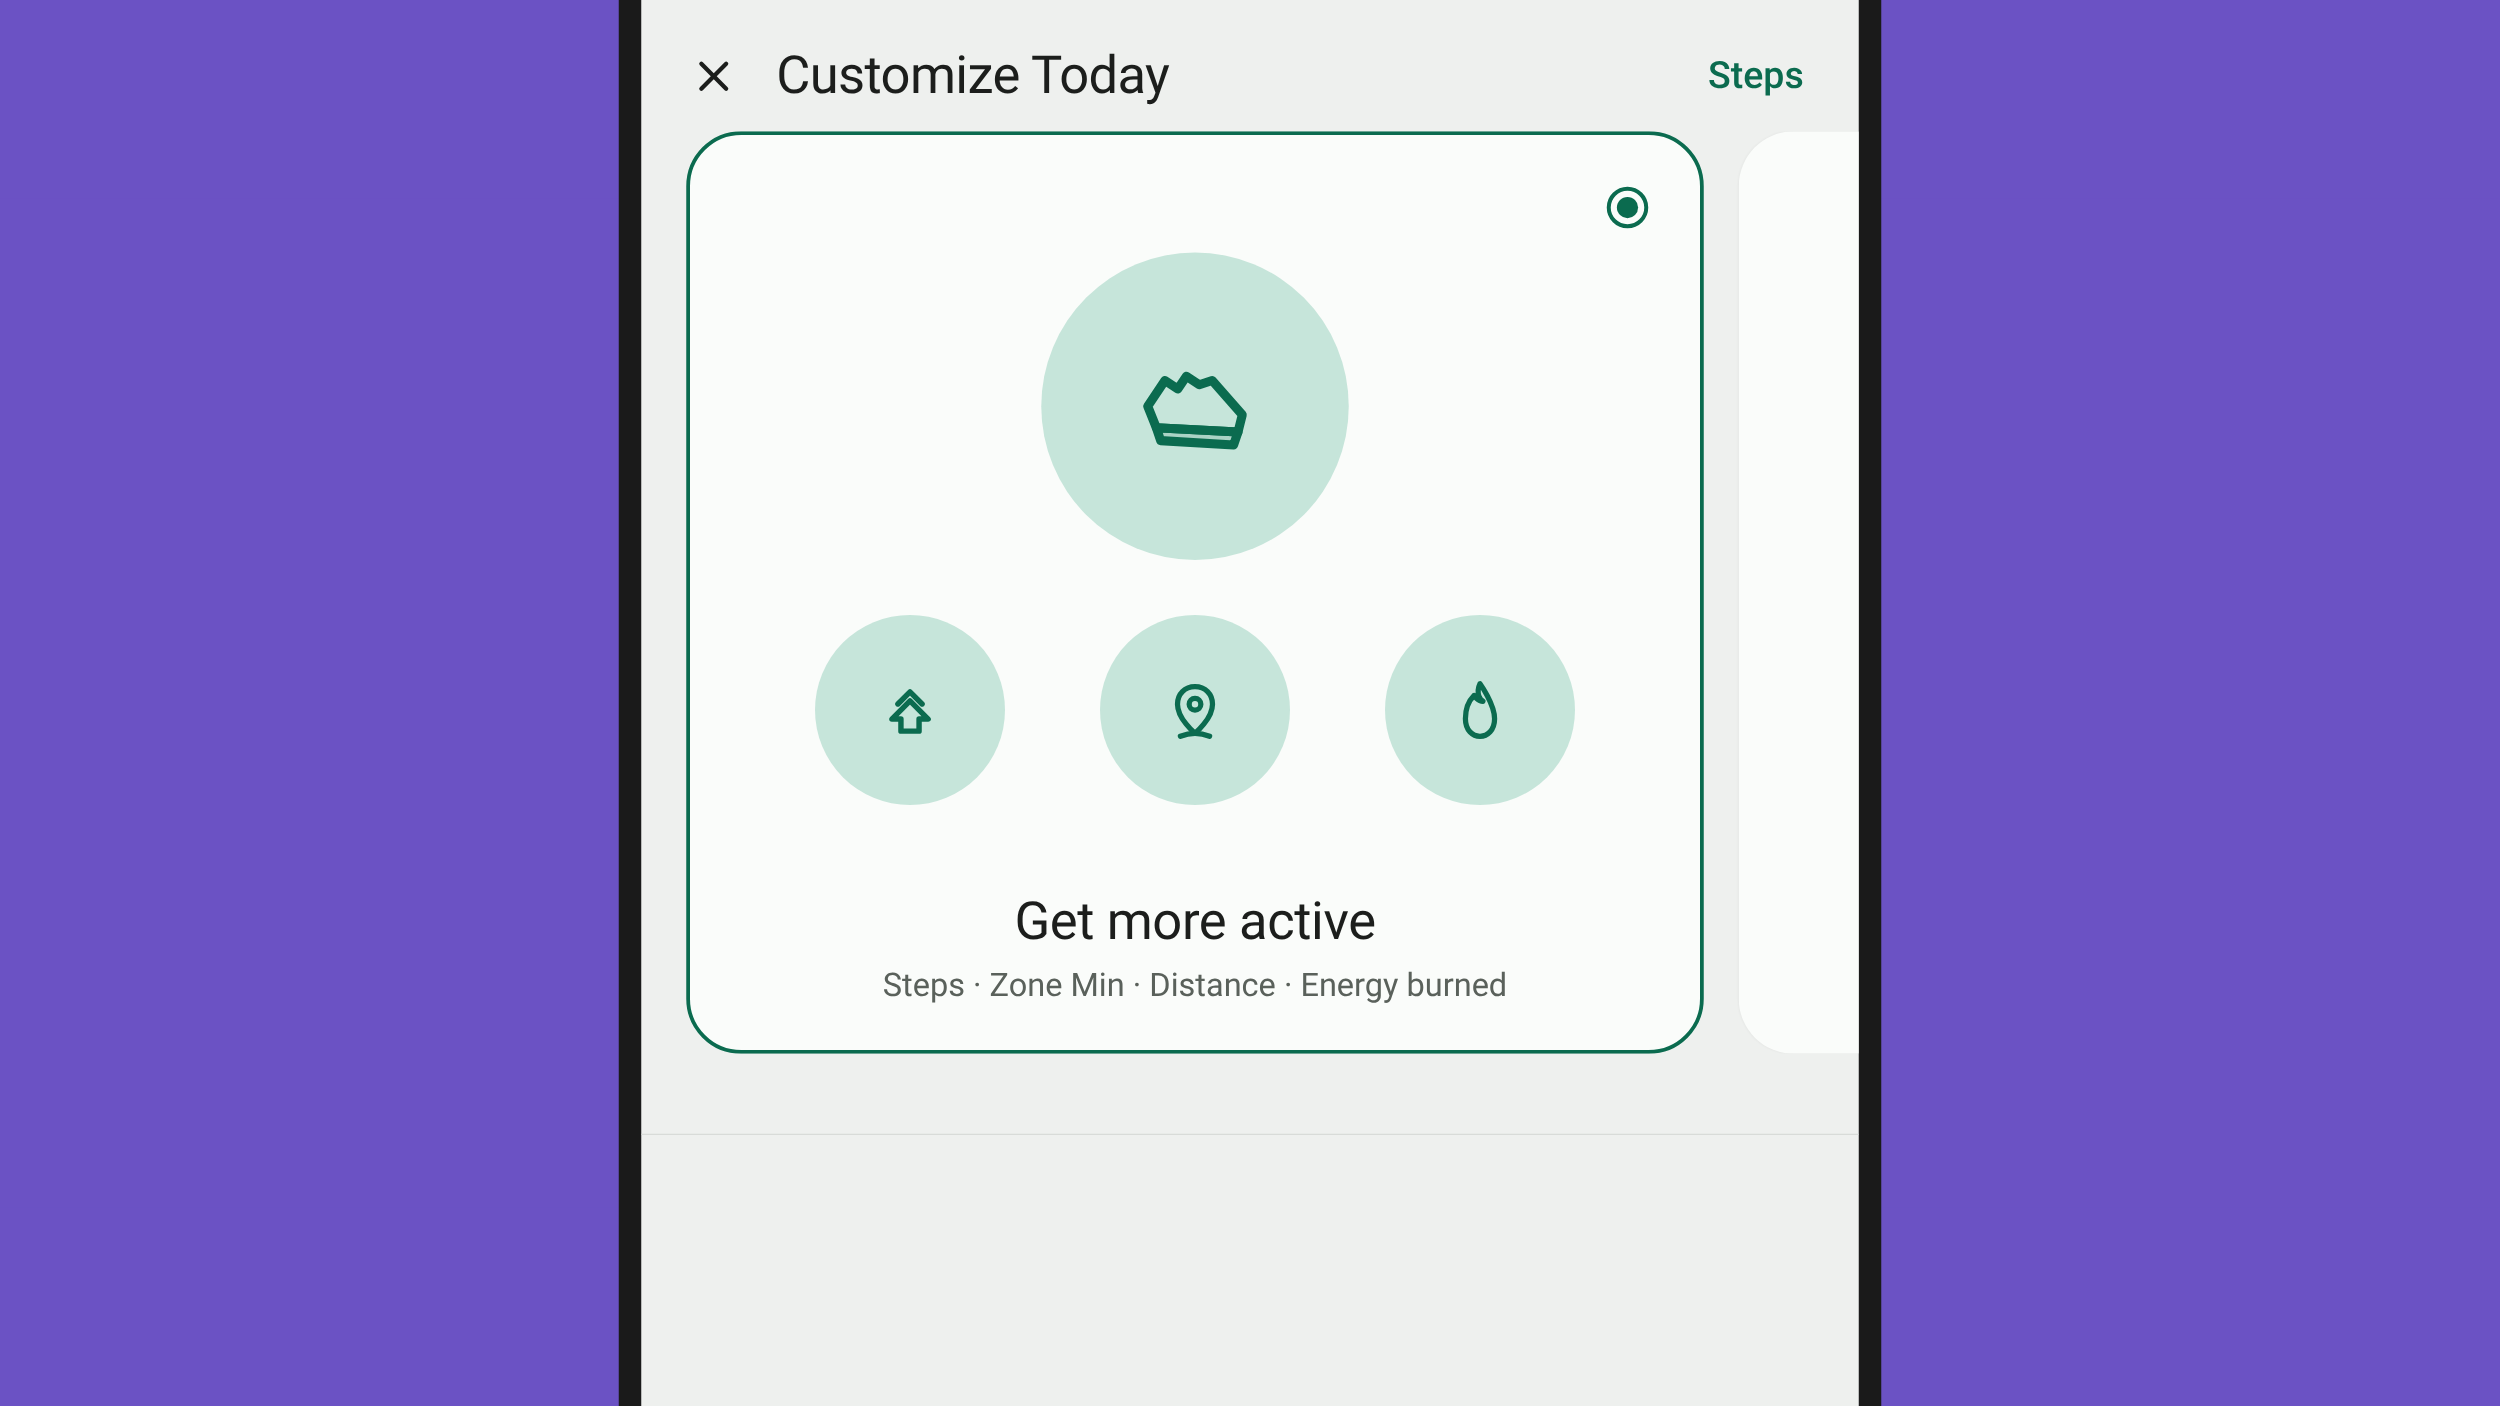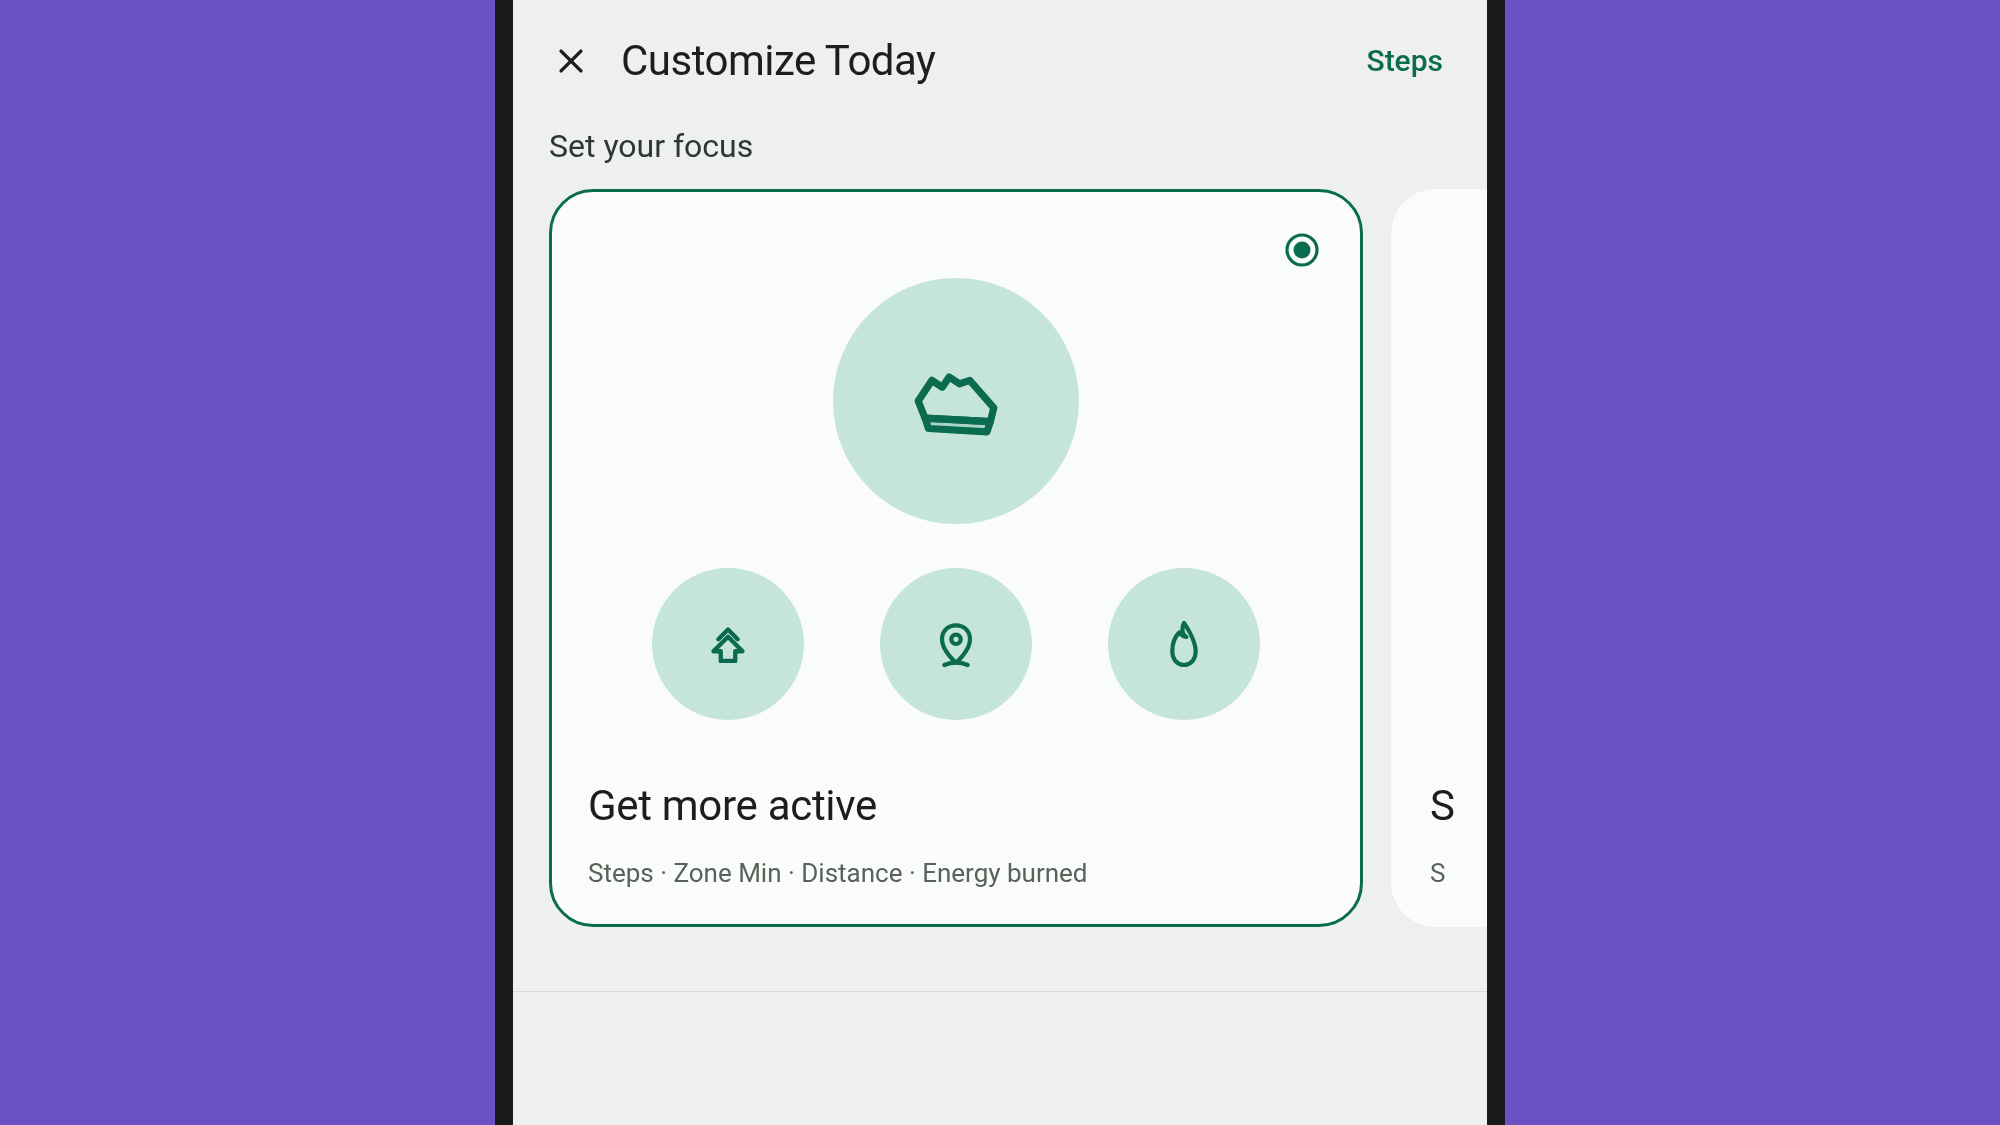--- a/index.html
+++ b/index.html
@@ -68,20 +68,21 @@
     font-size: 32px;
     color: #2f3530;
     padding: 22px 36px 24px 36px;
     font-weight: 400;
   }
   .cards-row {
     display: flex;
     gap: 28px;
     padding: 0 0 0 36px;
     overflow: hidden;
+    text-align: center;
   }
   .focus-card {
     width: 814px;
     min-width: 814px;
     height: 738px;
     background: #fafcfa;
     border: 3px solid #0b6b4f;
     border-radius: 44px;
     position: relative;
     padding: 36px;
@@ -134,21 +135,21 @@
   .card-title {
     font-size: 42px;
     font-weight: 400;
     color: #1c1e1c;
     margin-top: 12px;
     letter-spacing: -0.3px;
   }
   .card-subtitle {
     font-size: 26px;
     color: #5a615b;
-    margin-top: 28px;
+    margin-top: 12px;
     font-weight: 400;
   }
   .divider {
     height: 1px;
     background: #d8dbd8;
     margin-top: 64px;
   }
 </style>
 </head>
 <body>
@@ -161,21 +162,20 @@
         <div class="close-btn">
           <svg width="34" height="34" viewBox="0 0 24 24" fill="none" stroke="#1c1e1c" stroke-width="2.4" stroke-linecap="round">
             <line x1="5" y1="5" x2="19" y2="19"></line>
             <line x1="19" y1="5" x2="5" y2="19"></line>
           </svg>
         </div>
         <div class="header-title">Customize Today</div>
         <div class="save-btn">Steps</div>
       </div>
 
-      <div class="section-label">Set your focus</div>
 
       <div class="cards-row">
 
         <div class="focus-card">
           <div class="radio-indicator">
             <svg width="36" height="36" viewBox="0 0 36 36">
               <circle cx="18" cy="18" r="15" fill="none" stroke="#0b6b4f" stroke-width="3.2"></circle>
               <circle cx="18" cy="18" r="8.5" fill="#0b6b4f"></circle>
             </svg>
           </div>

